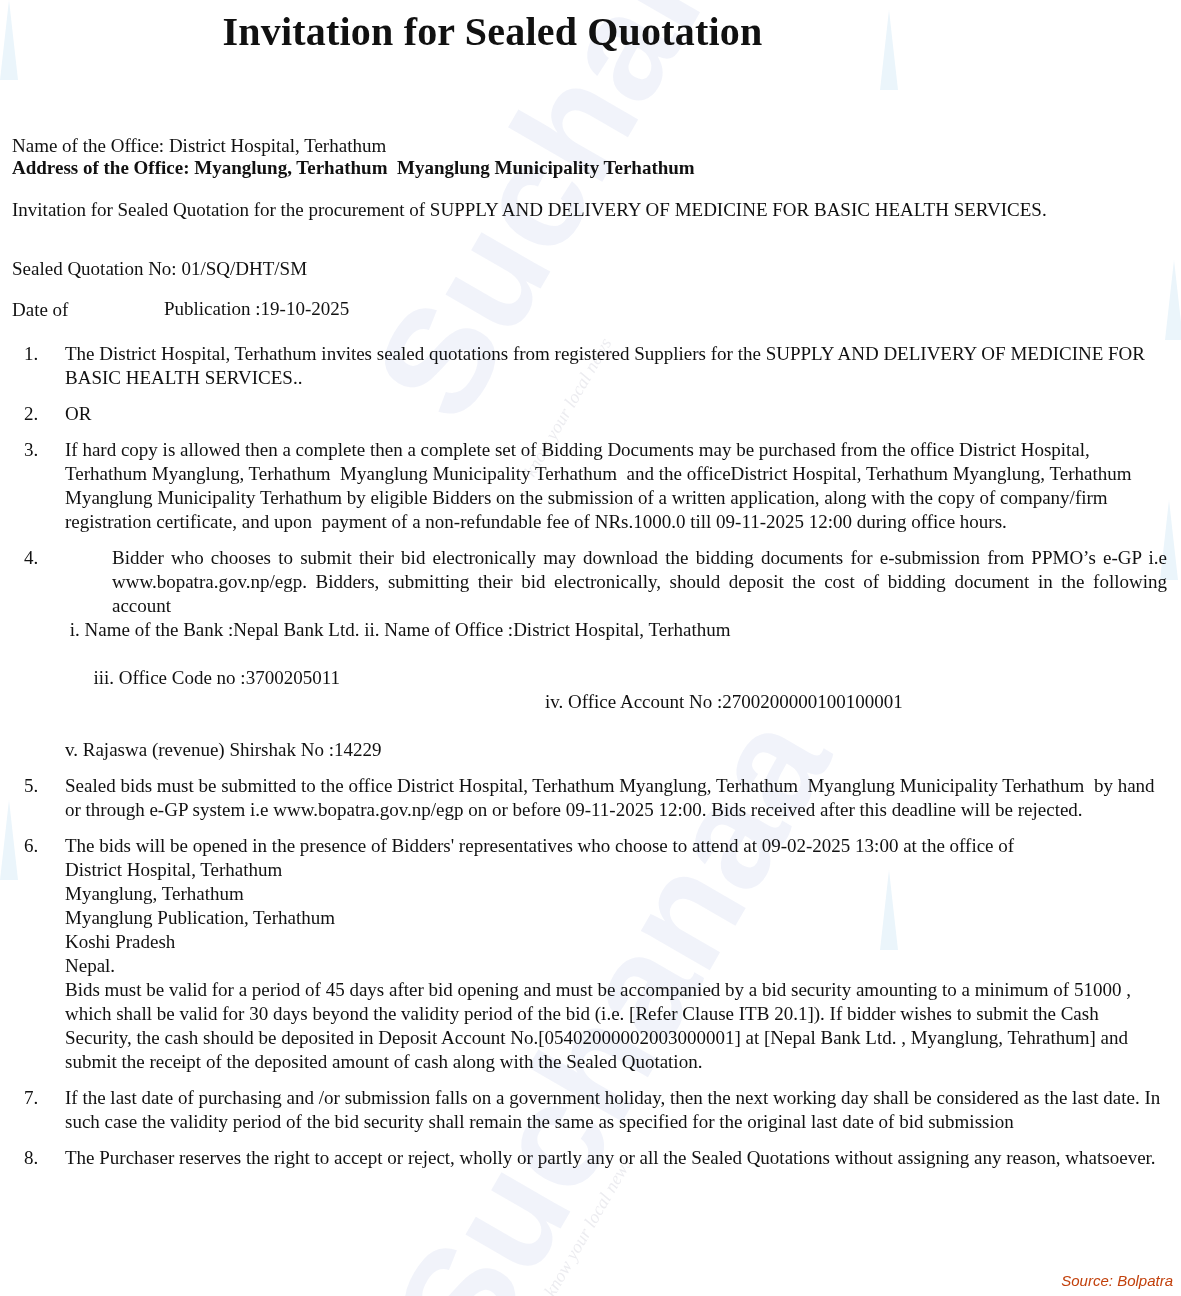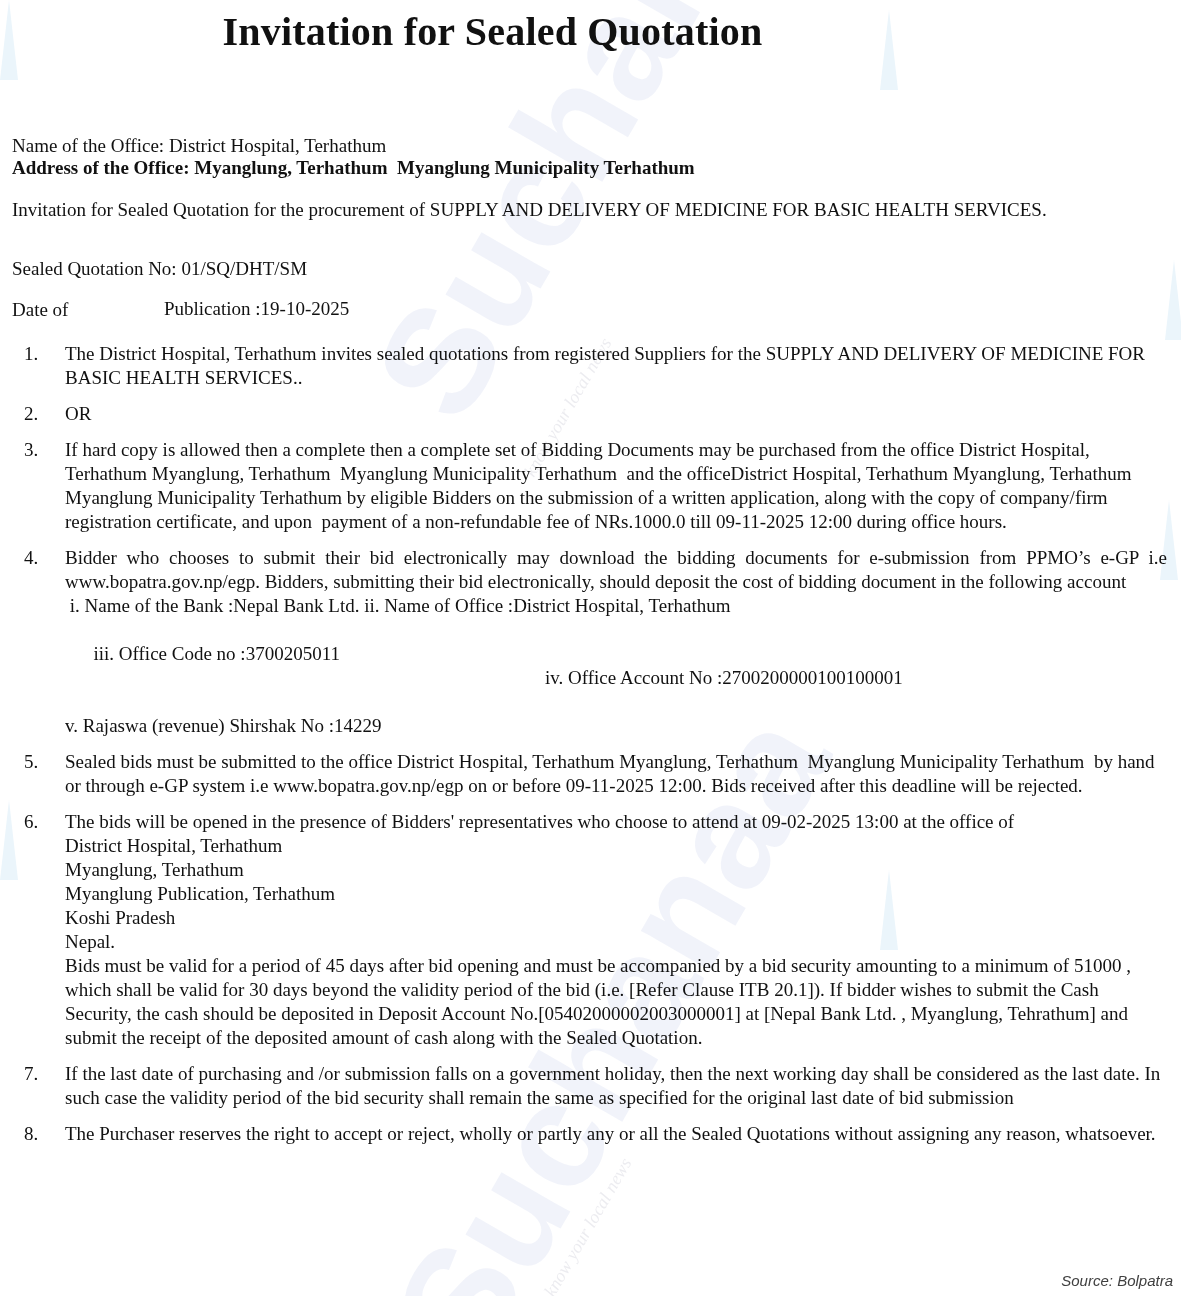--- a/index.html
+++ b/index.html
@@ -34,26 +34,26 @@
   .l-name { top: 114px; margin-top: 20px; }
   .l-addr { top: 156px; font-weight: bold; }
   .l-invite { top: 198px; width: 1140px; }
   .l-sqno { top: 257px; }
   .l-date { top: 298px; }
   .l-date .pub { position: absolute; left: 152px; top: -1px; white-space: nowrap; }
 
   ol.items { position: absolute; left: 0; top: 342px; width: 1181px; margin: 0; padding: 0; list-style: none; }
   ol.items li { position: relative; padding-left: 65px; padding-right: 14px; font-size: 19px; line-height: 24px; margin-bottom: 12px; }
   ol.items li .num { position: absolute; left: 24px; top: 0; }
-  .just { text-align: justify; }
+  .just { text-align: justify; margin-left: 47px; }
   .acct-row { display: block; white-space: pre; }
   .tab-right { position: absolute; left: 480px; }
   .source {
     position: absolute; right: 8px; top: 1272px;
-    font-family: "Liberation Sans", sans-serif; font-style: italic; font-size: 15px; color: #404040;
+    font-family: "Liberation Sans", sans-serif; font-style: italic; font-size: 15px; color: #c2410c;
   }
 </style>
 </head>
 <body>
 
 <div class="arrow ar1"></div>
 <div class="arrow ar2"></div>
 <div class="arrow ar3"></div>
 <div class="arrow ar4"></div>
 <div class="arrow ar5"></div>

